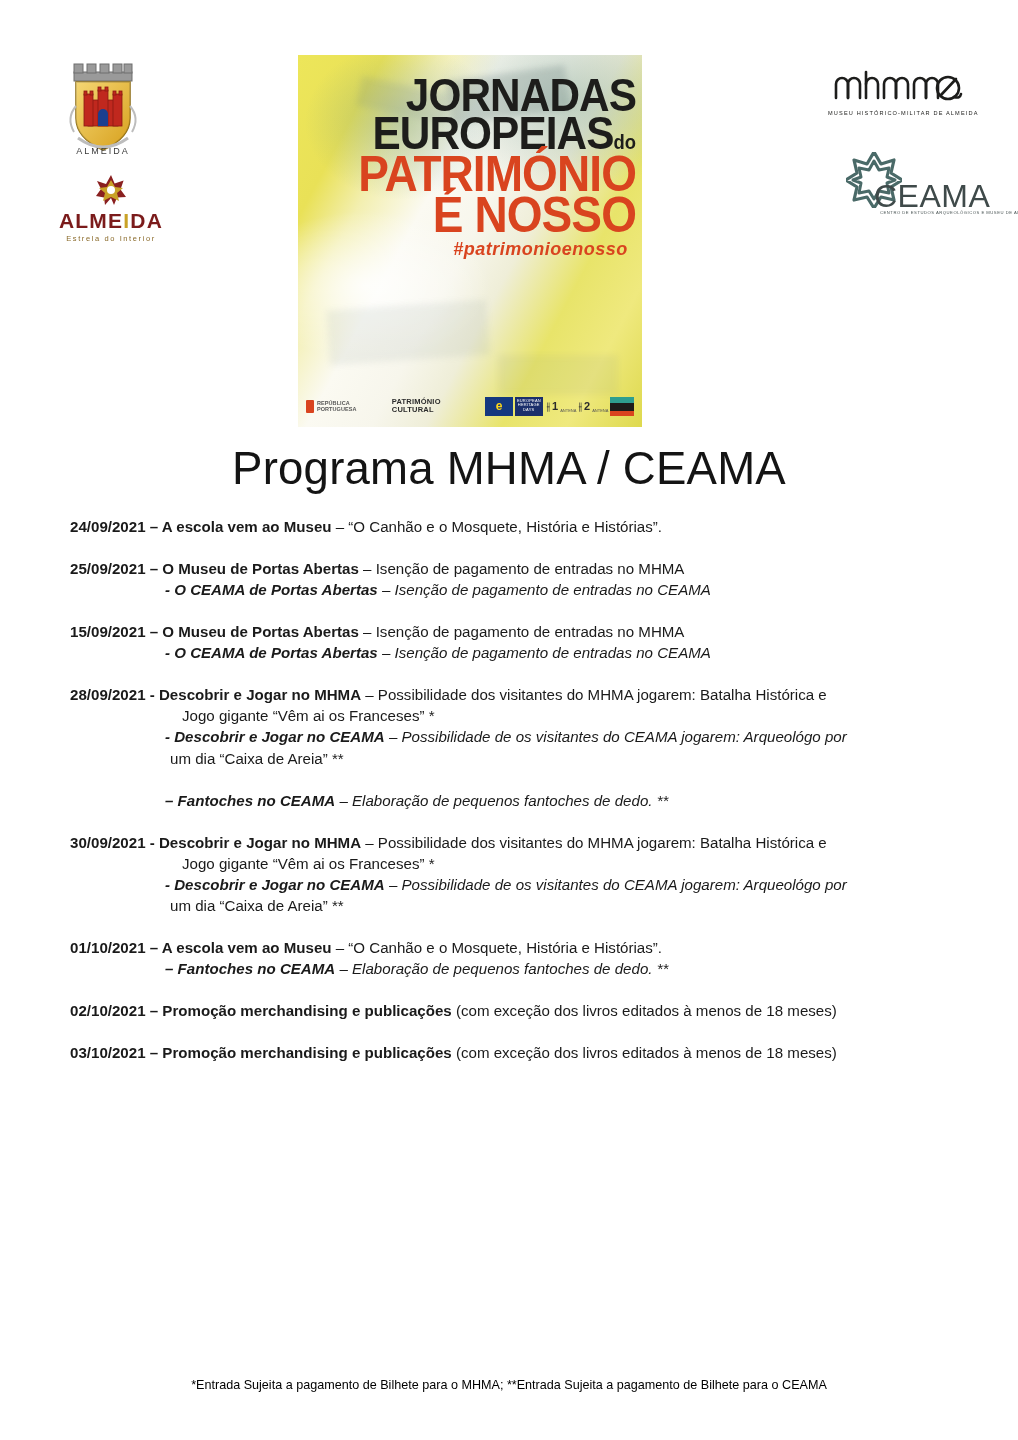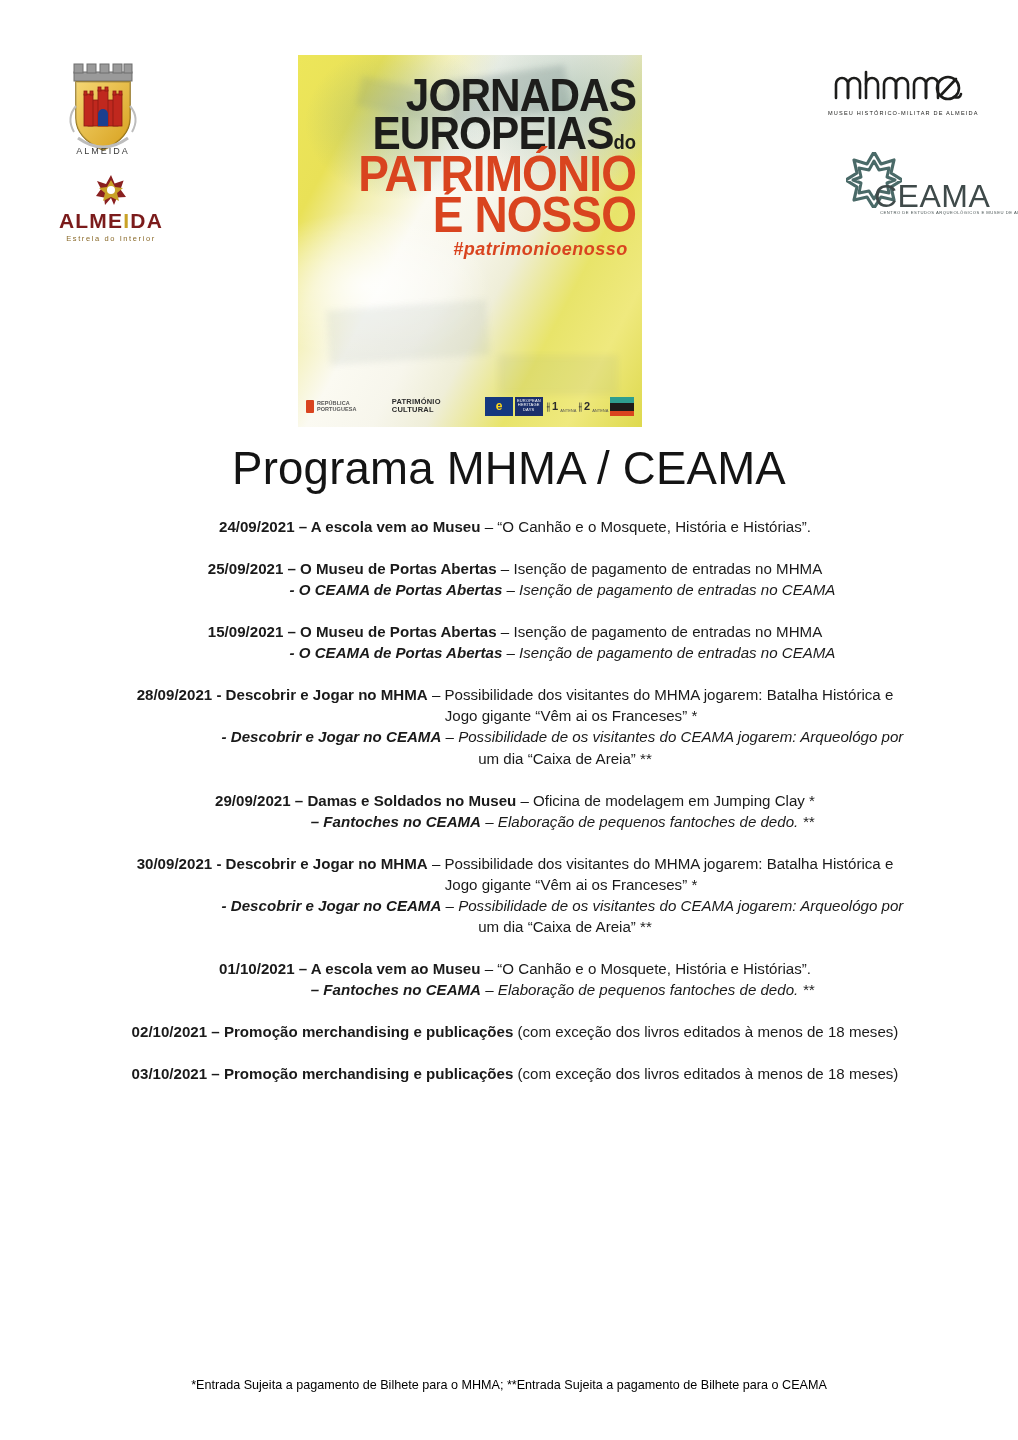--- a/index.html
+++ b/index.html
@@ -231,21 +231,21 @@
     transform: scaleX(.97);
   }
 
   
   .program {
     padding: 18px 58px 0 70px;
     font-size: 15.1px;
     line-height: 1.33;
     color: #1a1a1a;
   }
-  .entry { margin-bottom: 22px; text-align: center; }
+  .entry { margin-bottom: 22px; }
   .entry .line { margin: 0 0 1px 0; }
   .line.indent-1 { padding-left: 100px; text-indent: -5px; font-style: italic; }
   .line.indent-2 { padding-left: 112px; }
   .line.indent-3 { padding-left: 100px; }
   .line.hang     { padding-left: 0; }
   b, .bold { font-weight: bold; }
 
   .footnote {
     position: absolute;
     left: 0; right: 0;
@@ -398,21 +398,20 @@
       <p class="line hang"><span class="bold">15/09/2021 – O Museu de Portas Abertas</span><span> – Isenção de pagamento de entradas no MHMA</span></p>
       <p class="line indent-1"><span class="bold">- O CEAMA de Portas Abertas</span><span> – Isenção de pagamento de entradas no CEAMA</span></p>
     </div>
     <div class="entry">
       <p class="line hang"><span class="bold">28/09/2021 - Descobrir e Jogar no MHMA</span><span> – Possibilidade dos visitantes do MHMA jogarem: Batalha Histórica e</span></p>
       <p class="line indent-2"><span>Jogo gigante “Vêm ai os Franceses” *</span></p>
       <p class="line indent-1"><span class="bold">- Descobrir e Jogar no CEAMA</span><span> – Possibilidade de os visitantes do CEAMA jogarem: Arqueológo por</span></p>
       <p class="line indent-3"><span>um dia “Caixa de Areia” **</span></p>
     </div>
     <div class="entry">
-      <p class="line hang"><span class="bold">29/09/2021 – Damas e Soldados no Museu</span><span> – Oficina de modelagem em Jumping Clay *</span></p>
       <p class="line indent-1"><span class="bold">– Fantoches no CEAMA</span><span> – Elaboração de pequenos fantoches de dedo. **</span></p>
     </div>
     <div class="entry">
       <p class="line hang"><span class="bold">30/09/2021 - Descobrir e Jogar no MHMA</span><span> – Possibilidade dos visitantes do MHMA jogarem: Batalha Histórica e</span></p>
       <p class="line indent-2"><span>Jogo gigante “Vêm ai os Franceses” *</span></p>
       <p class="line indent-1"><span class="bold">- Descobrir e Jogar no CEAMA</span><span> – Possibilidade de os visitantes do CEAMA jogarem: Arqueológo por</span></p>
       <p class="line indent-3"><span>um dia “Caixa de Areia” **</span></p>
     </div>
     <div class="entry">
       <p class="line hang"><span class="bold"> 01/10/2021 – A escola vem ao Museu</span><span> – “O Canhão e o Mosquete, História e Histórias”.</span></p>

